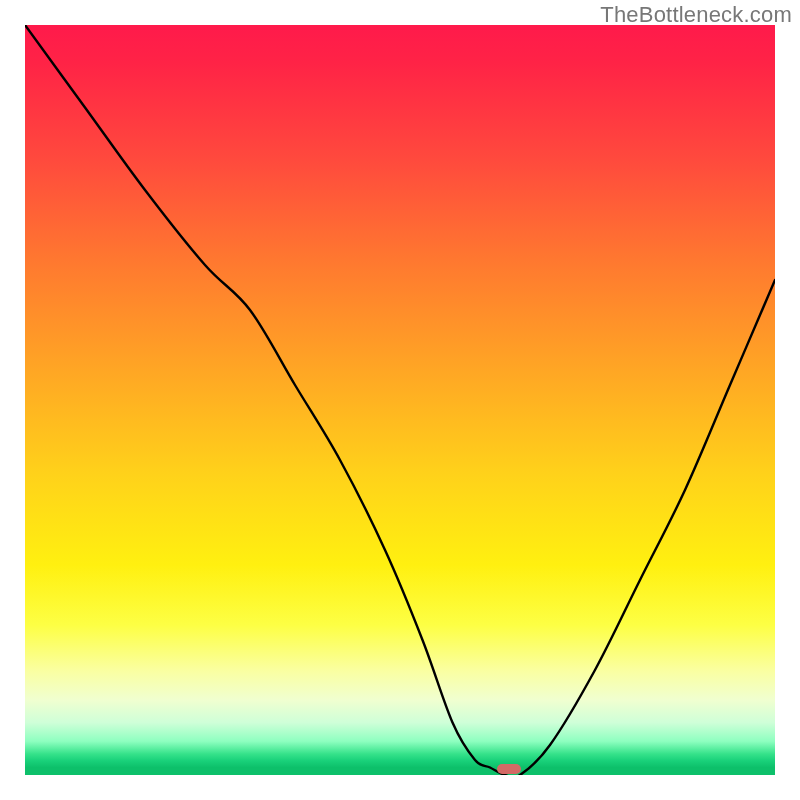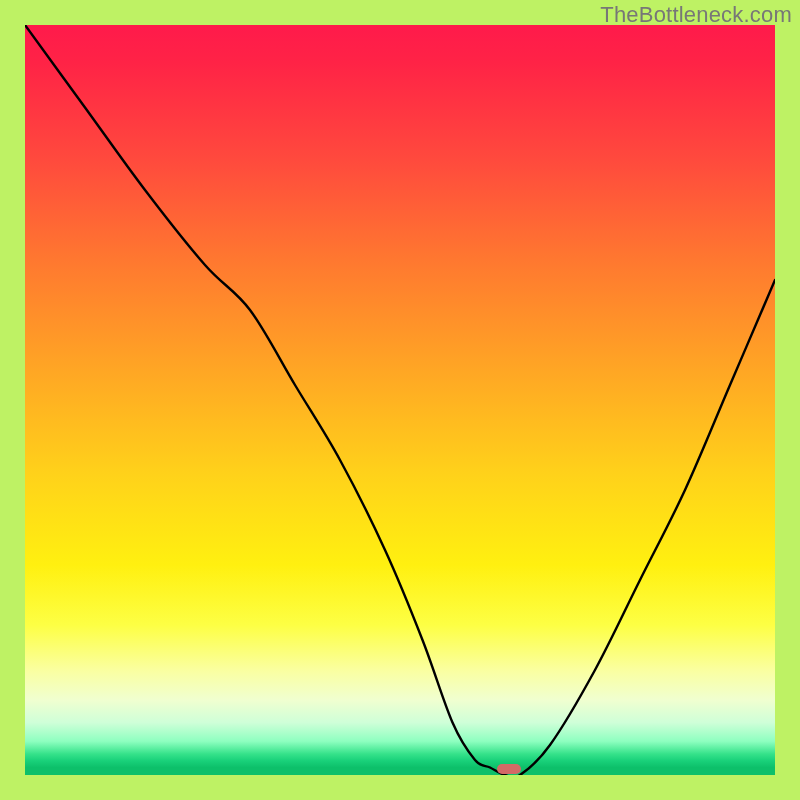--- a/index.html
+++ b/index.html
@@ -8,21 +8,21 @@
     width: 800px;
     height: 800px;
     background: #000;
     overflow: hidden;
     font-family: Arial, Helvetica, sans-serif;
   }
   .frame {
     position: relative;
     width: 800px;
     height: 800px;
-    background: #bef264;
+    background: #ffffff;
   }
   .watermark {
     position: absolute;
     top: 2px;
     right: 8px;
     color: #777;
     font-size: 22px;
     font-weight: 500;
     letter-spacing: 0.2px;
   }

